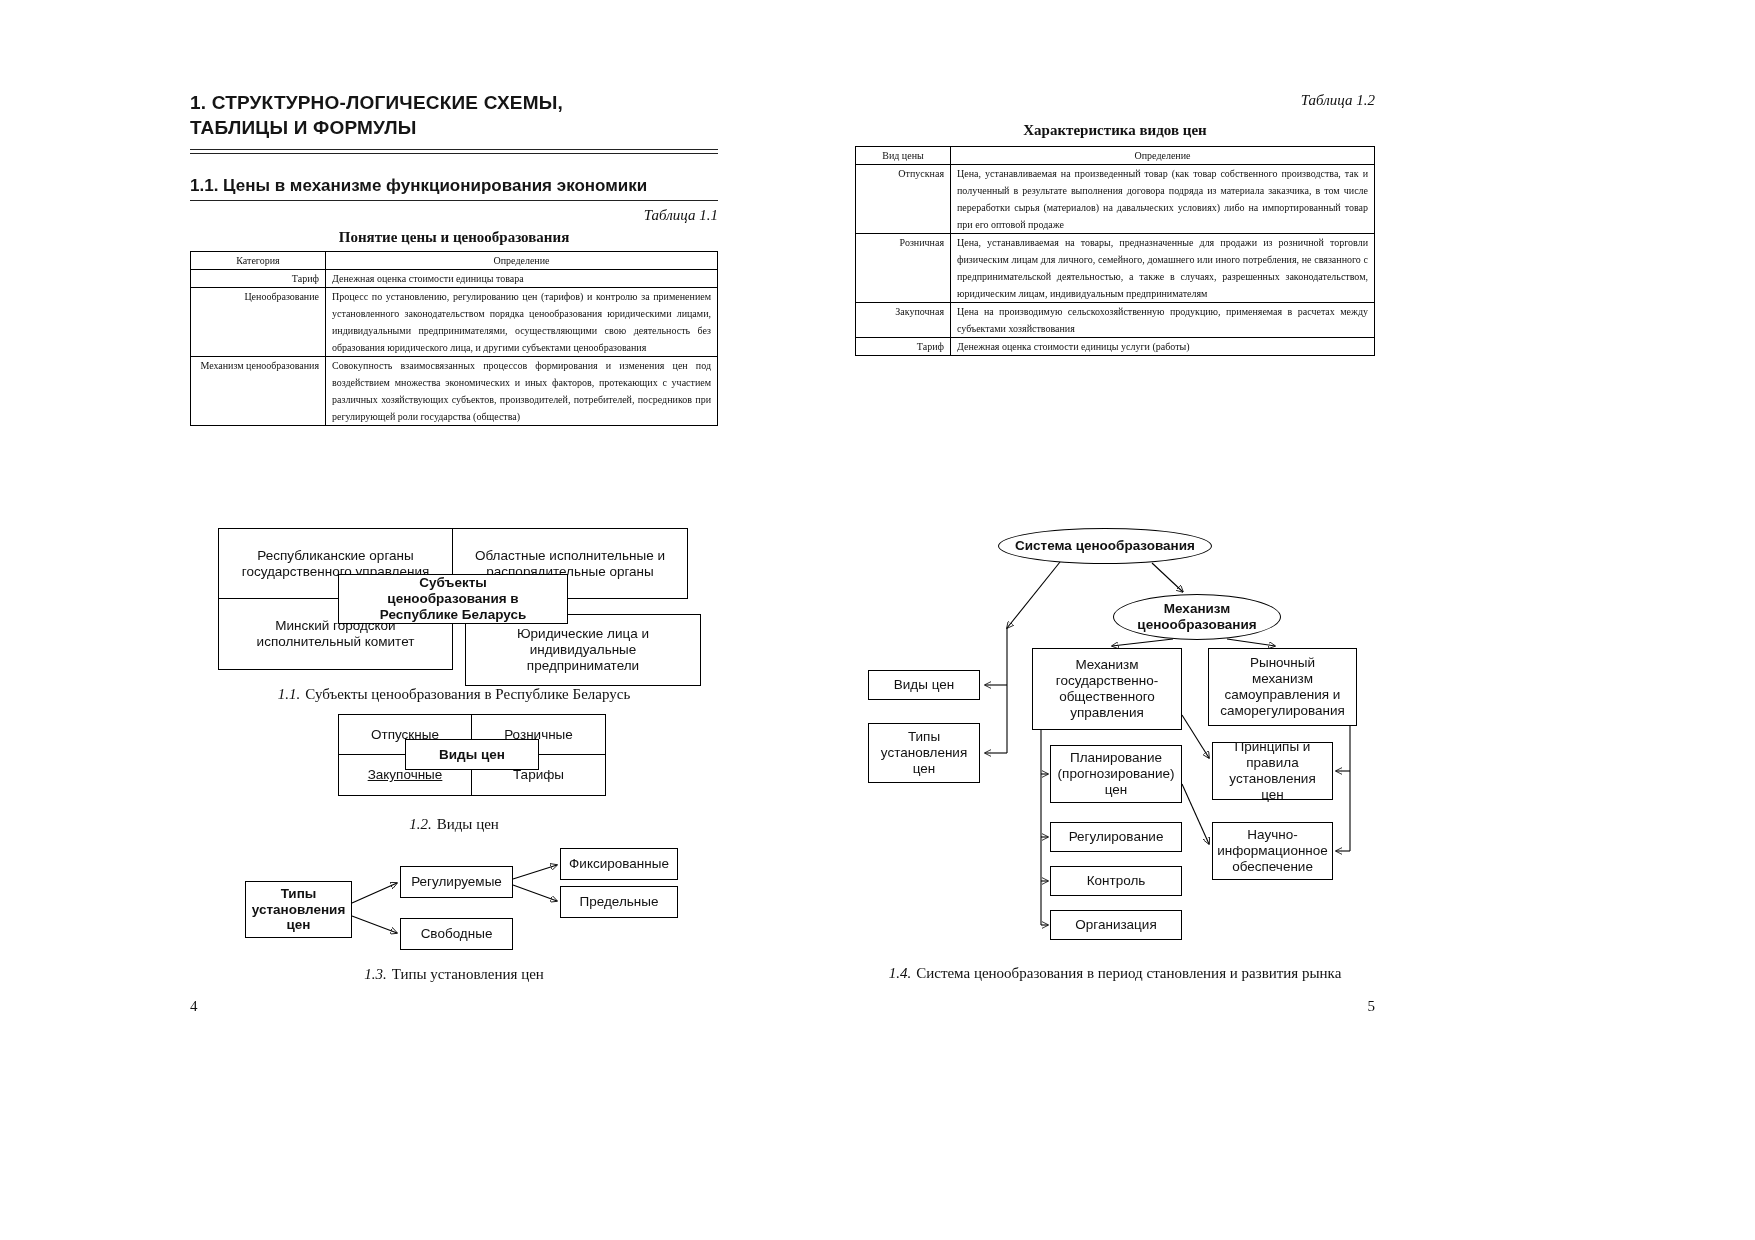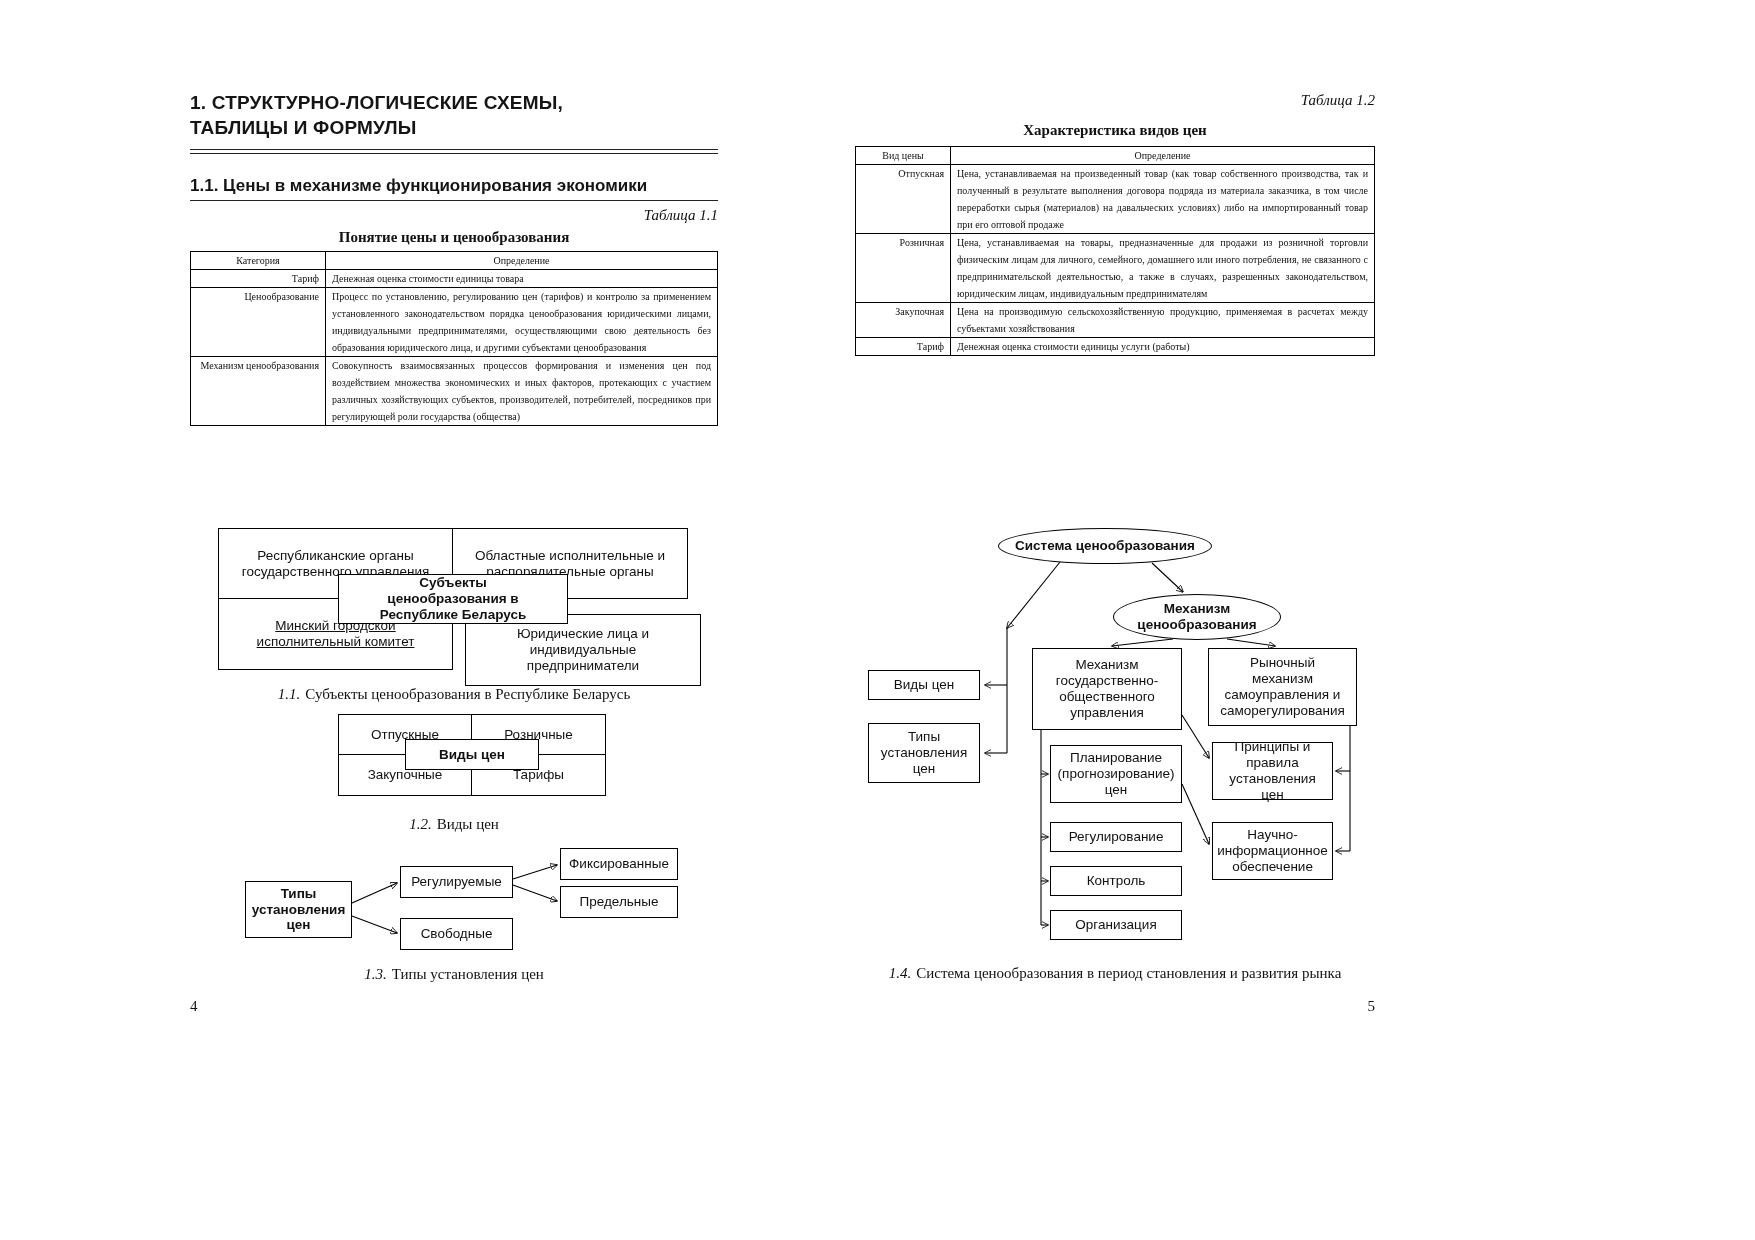--- a/index.html
+++ b/index.html
@@ -94,32 +94,32 @@
     <tr>
       <td class="cat">Механизм ценообразования</td>
       <td class="def">Совокупность взаимосвязанных процессов формирования и изменения цен под воздействием множества экономических и иных факторов, протекающих с участием различных хозяйствующих субъектов, производителей, потребителей, посредников при регулирующей роли государства (общества)</td>
     </tr>
   </tbody>
     </table>
 
   <div class="abs" style="left:218px; top:528px; width:470px; height:142px;">
     <div class="box" style="left:0; top:0; width:235px; height:71px;">Республиканские органы государственного управления</div>
     <div class="box" style="left:234px; top:0; width:236px; height:71px;">Областные исполнительные и распорядительные органы</div>
-    <div class="box" style="left:0; top:70px; width:235px; height:72px;text-decoration:underline;">Минский городской исполнительный комитет</div>
+    <div class="box" style="left:0; top:70px; width:235px; height:72px;">Минский городской исполнительный комитет</div>
     <div class="box" style="left:234px; top:86px; width:236px; height:72px;margin-left:13px;">Юридические лица и индивидуальные предприниматели</div>
     <div class="box bold" style="left:120px; top:46px; width:230px; height:50px; z-index:3;">Субъекты ценообразования в Республике Беларусь</div>
   </div>
   <div class="abs caption" style="left:190px; top:686px; width:528px;">
     <span class="cap-num">1.1.</span><span>Субъекты ценообразования в Республике Беларусь</span>
   </div>
 
   <div class="abs" style="left:330px; top:714px; width:268px; height:82px;margin-left:8px;">
     <div class="box" style="left:0; top:0; width:134px; height:41px;">Отпускные</div>
     <div class="box" style="left:133px; top:0; width:135px; height:41px;">Розничные</div>
-    <div class="box" style="left:0; top:40px; width:134px; height:42px;">Закупочные</div>
+    <div class="box" style="left:0; top:40px; width:134px; height:42px;text-decoration:underline;">Закупочные</div>
     <div class="box" style="left:133px; top:40px; width:135px; height:42px;">Тарифы</div>
     <div class="box bold" style="left:67px; top:25px; width:134px; height:31px; z-index:3;">Виды цен</div>
   </div>
   <div class="abs caption" style="left:190px; top:816px; width:528px;">
     <span class="cap-num">1.2.</span><span>Виды цен</span>
   </div>
 
   <div class="abs" style="left:245px; top:843px; width:440px; height:112px;">
     <svg class="connectors" width="440" height="112" xmlns="http://www.w3.org/2000/svg">
       <defs>

